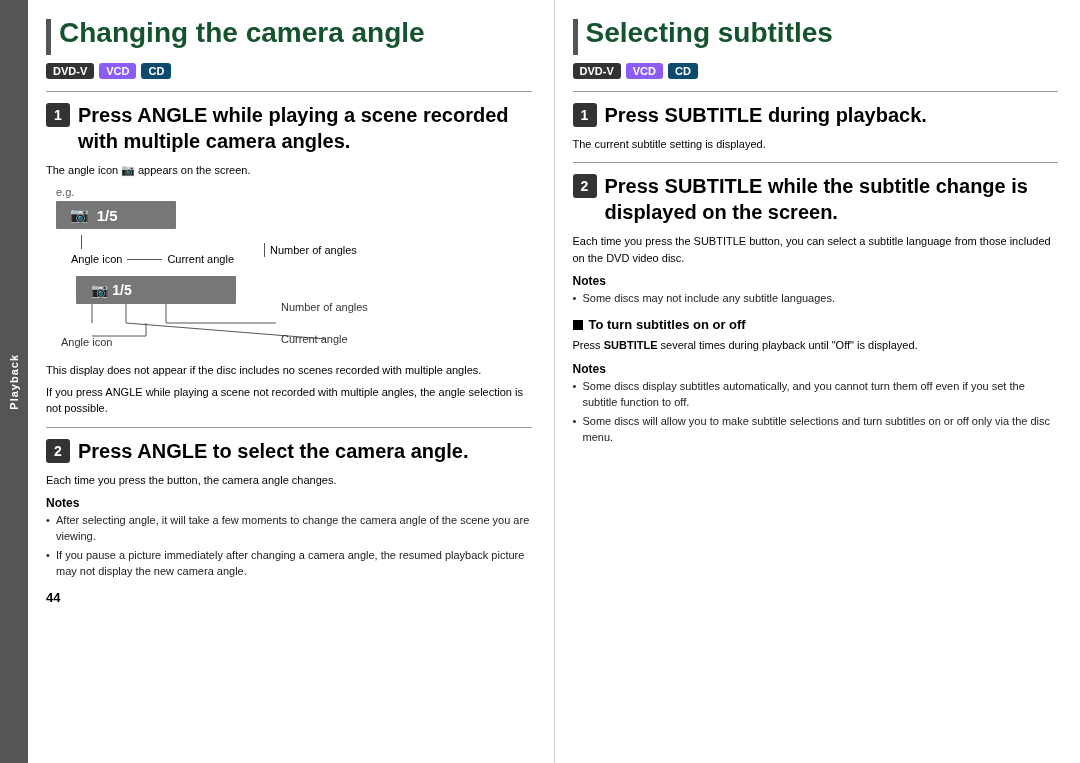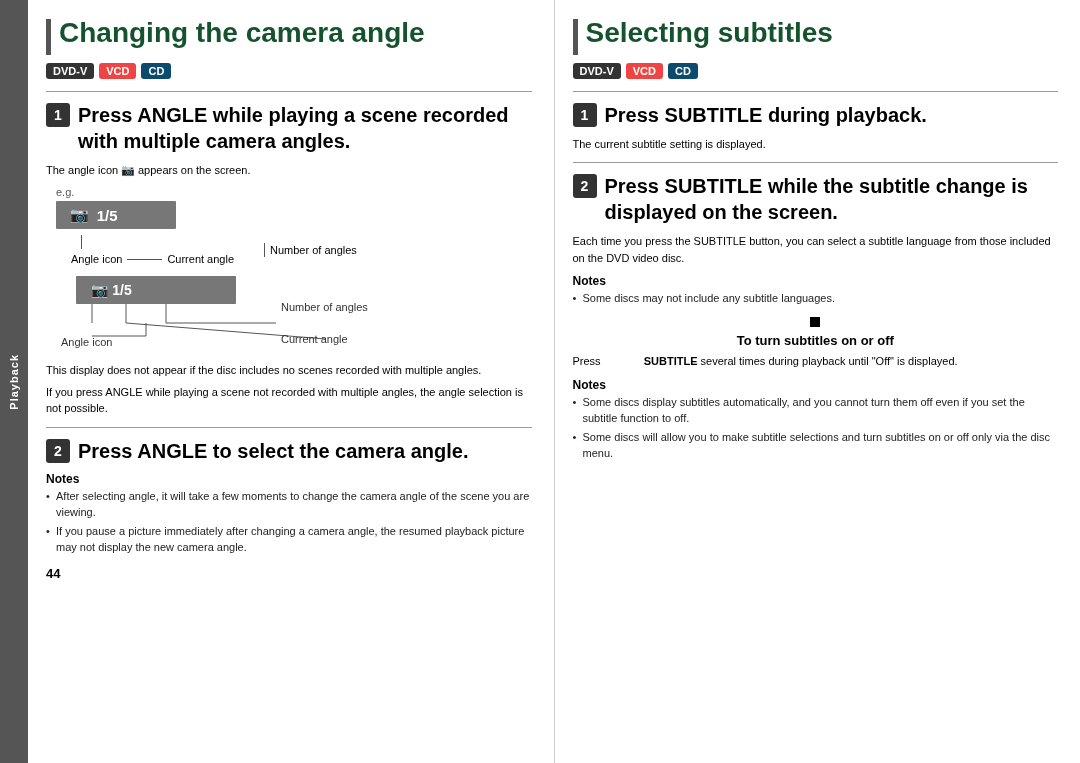--- a/index.html
+++ b/index.html
@@ -81,21 +81,21 @@
       border-radius: 3px;
       font-size: 11px;
       font-weight: bold;
       text-align: right;
     }
     .badge-dark {
       background: #333;
       color: #fff;
     }
     .badge-gray {
-      background: #ef4444;
+      background: #8b5cf6;
       color: #fff;
     }
     .badge-light {
       background: #0c4a6e;
       color: #fff;
     }
     
     .divider {
       border: none;
       border-top: 1px solid #999;
@@ -185,32 +185,30 @@
       margin-top: 10px;
     }
     
     .subsection-title {
       font-size: 13px;
       font-weight: bold;
       margin: 10px 0 5px 0;
       display: flex;
       align-items: center;
       gap: 6px;
-      flex-direction: column;
     }
     .square-bullet {
       width: 10px;
       height: 10px;
       background: #000;
       display: inline-block;
       flex-shrink: 0;
     }
     .bold-inline {
       font-weight: bold;
-      margin-left: 40px;
     }
     
     .diagram-wrapper {
       margin: 8px 0 8px 10px;
     }
   </style>
 </head>
 <body>
 
 <div class="page-container">
@@ -294,20 +292,21 @@
 
       <div class="step-sub">This display does not appear if the disc includes no scenes recorded with multiple angles.</div>
       <div class="step-sub">If you press ANGLE while playing a scene not recorded with multiple angles, the angle selection is not possible.</div>
 
       <hr class="divider">
 
       <div class="step">
         <div class="step-num">2</div>
         <div class="step-text">Press ANGLE to select the camera angle.</div>
       </div>
+      <div class="step-sub">Each time you press the button, the camera angle changes.</div>
 
       <div class="notes-title">Notes</div>
       <ul class="notes-list">
         <li>After selecting angle, it will take a few moments to change the camera angle of the scene you are viewing.</li>
         <li>If you pause a picture immediately after changing a camera angle, the resumed playback picture may not display the new camera angle.</li>
       </ul>
 
       <div class="page-num">44</div>
     </div>
 

